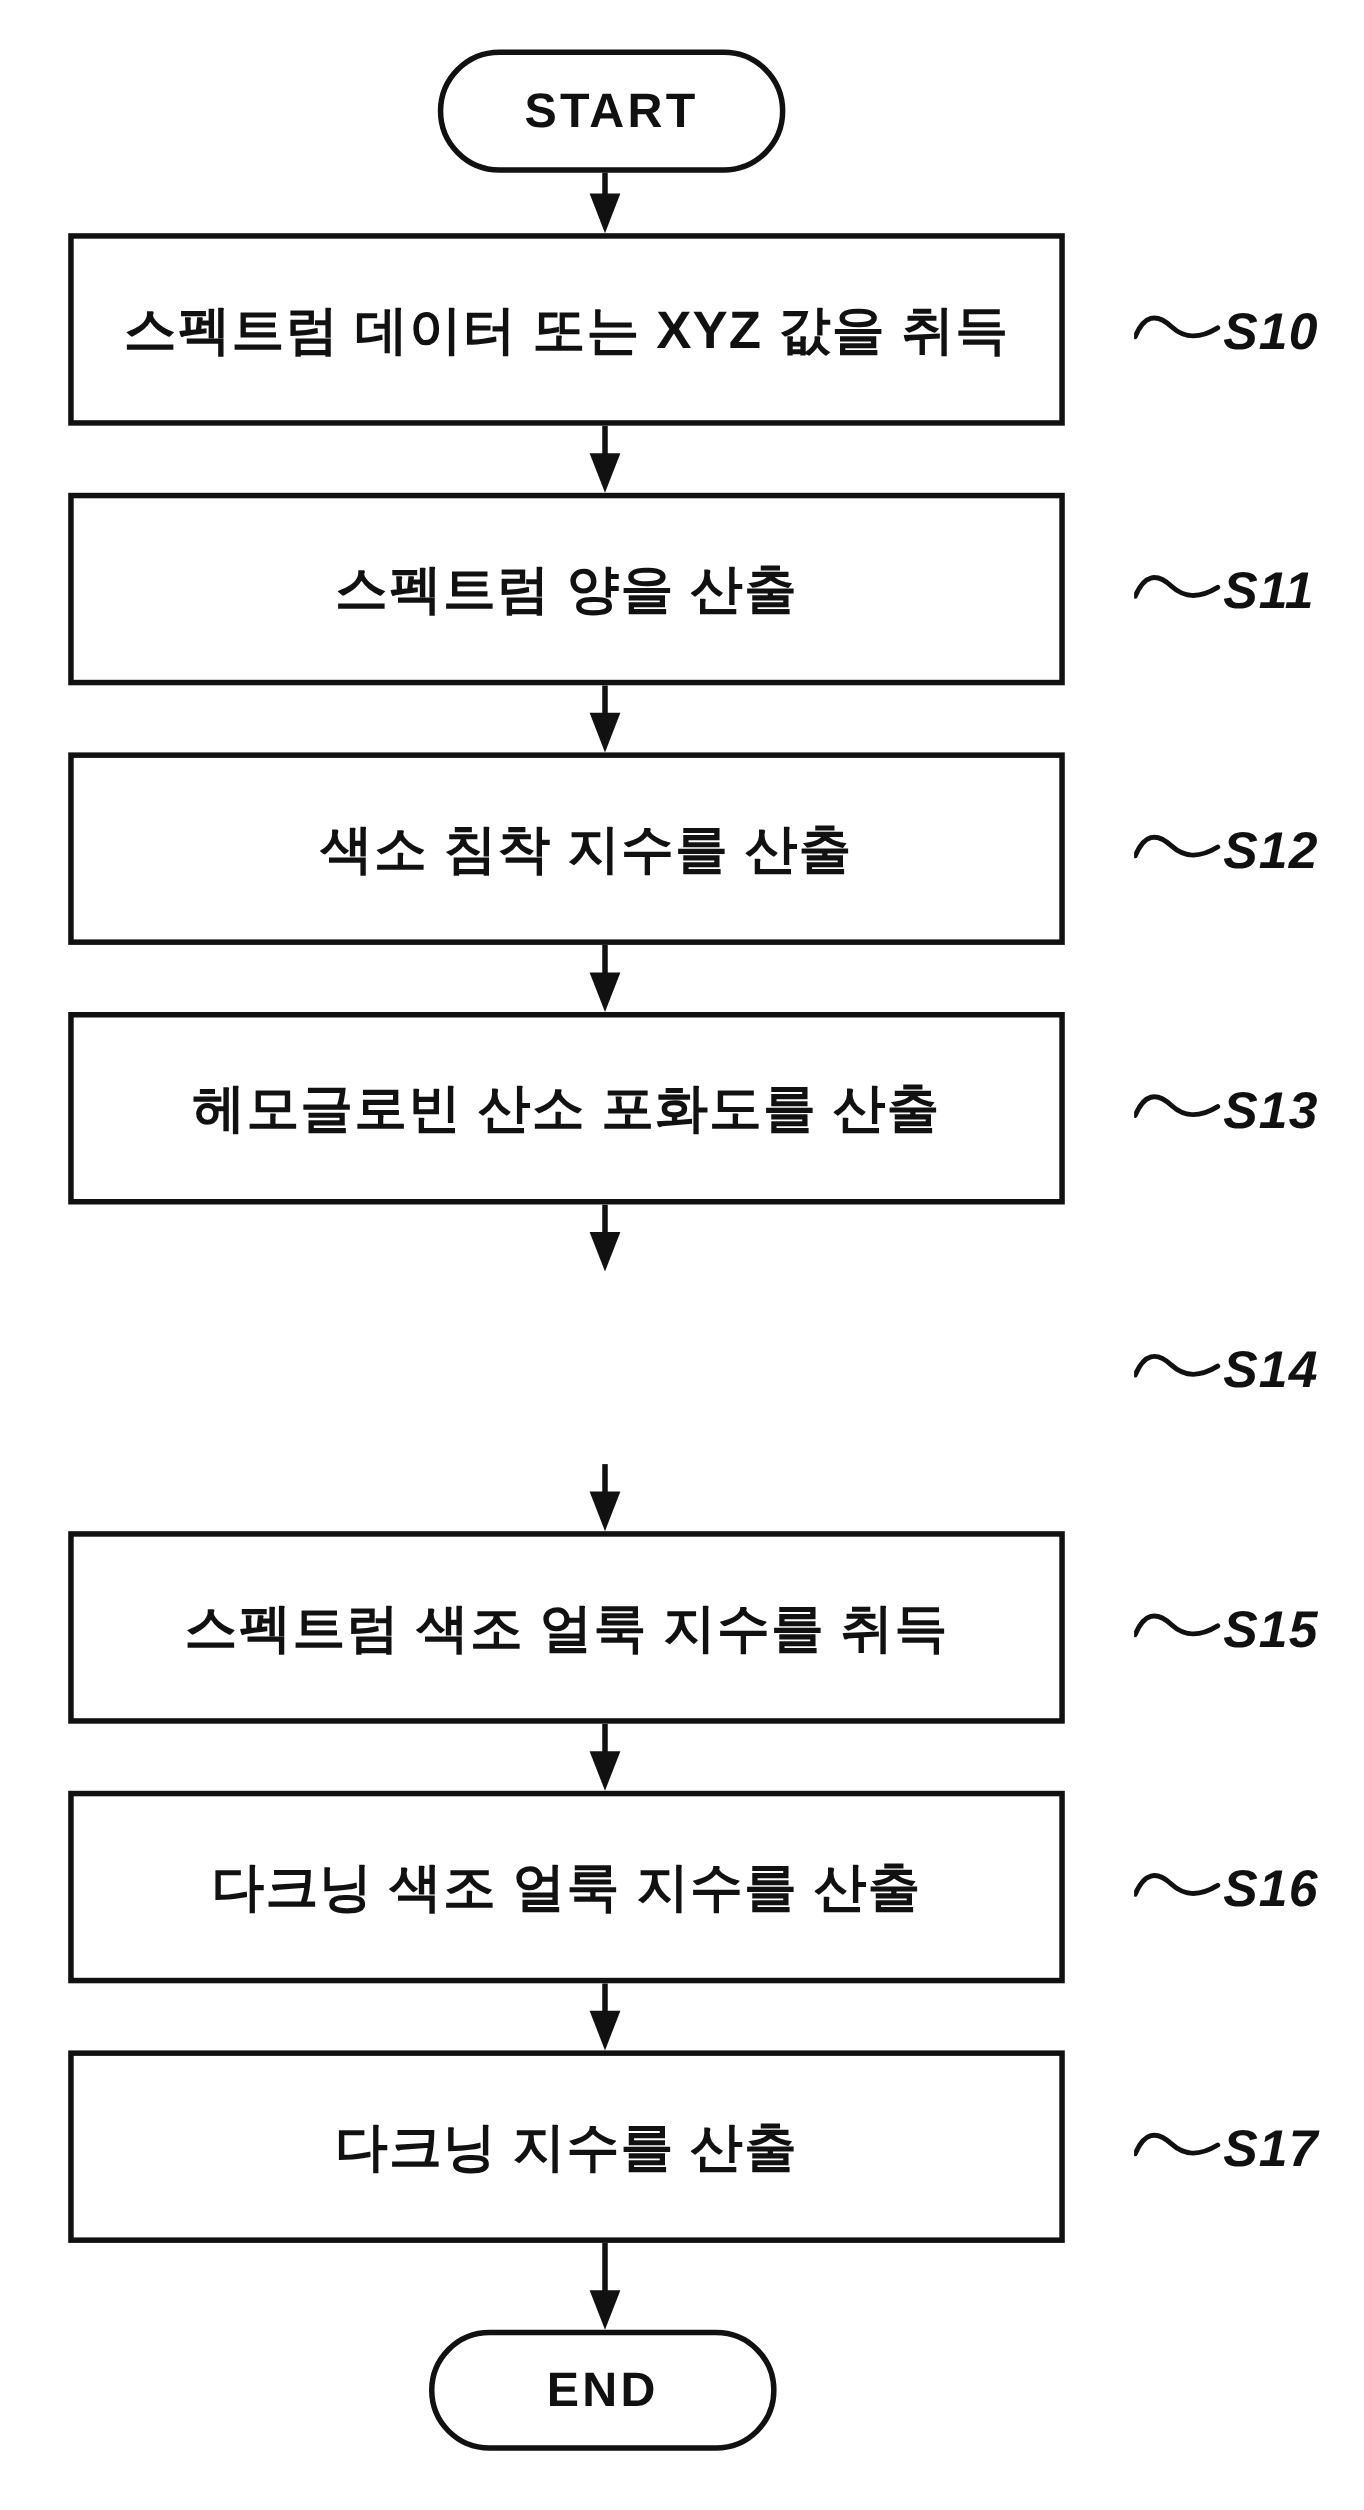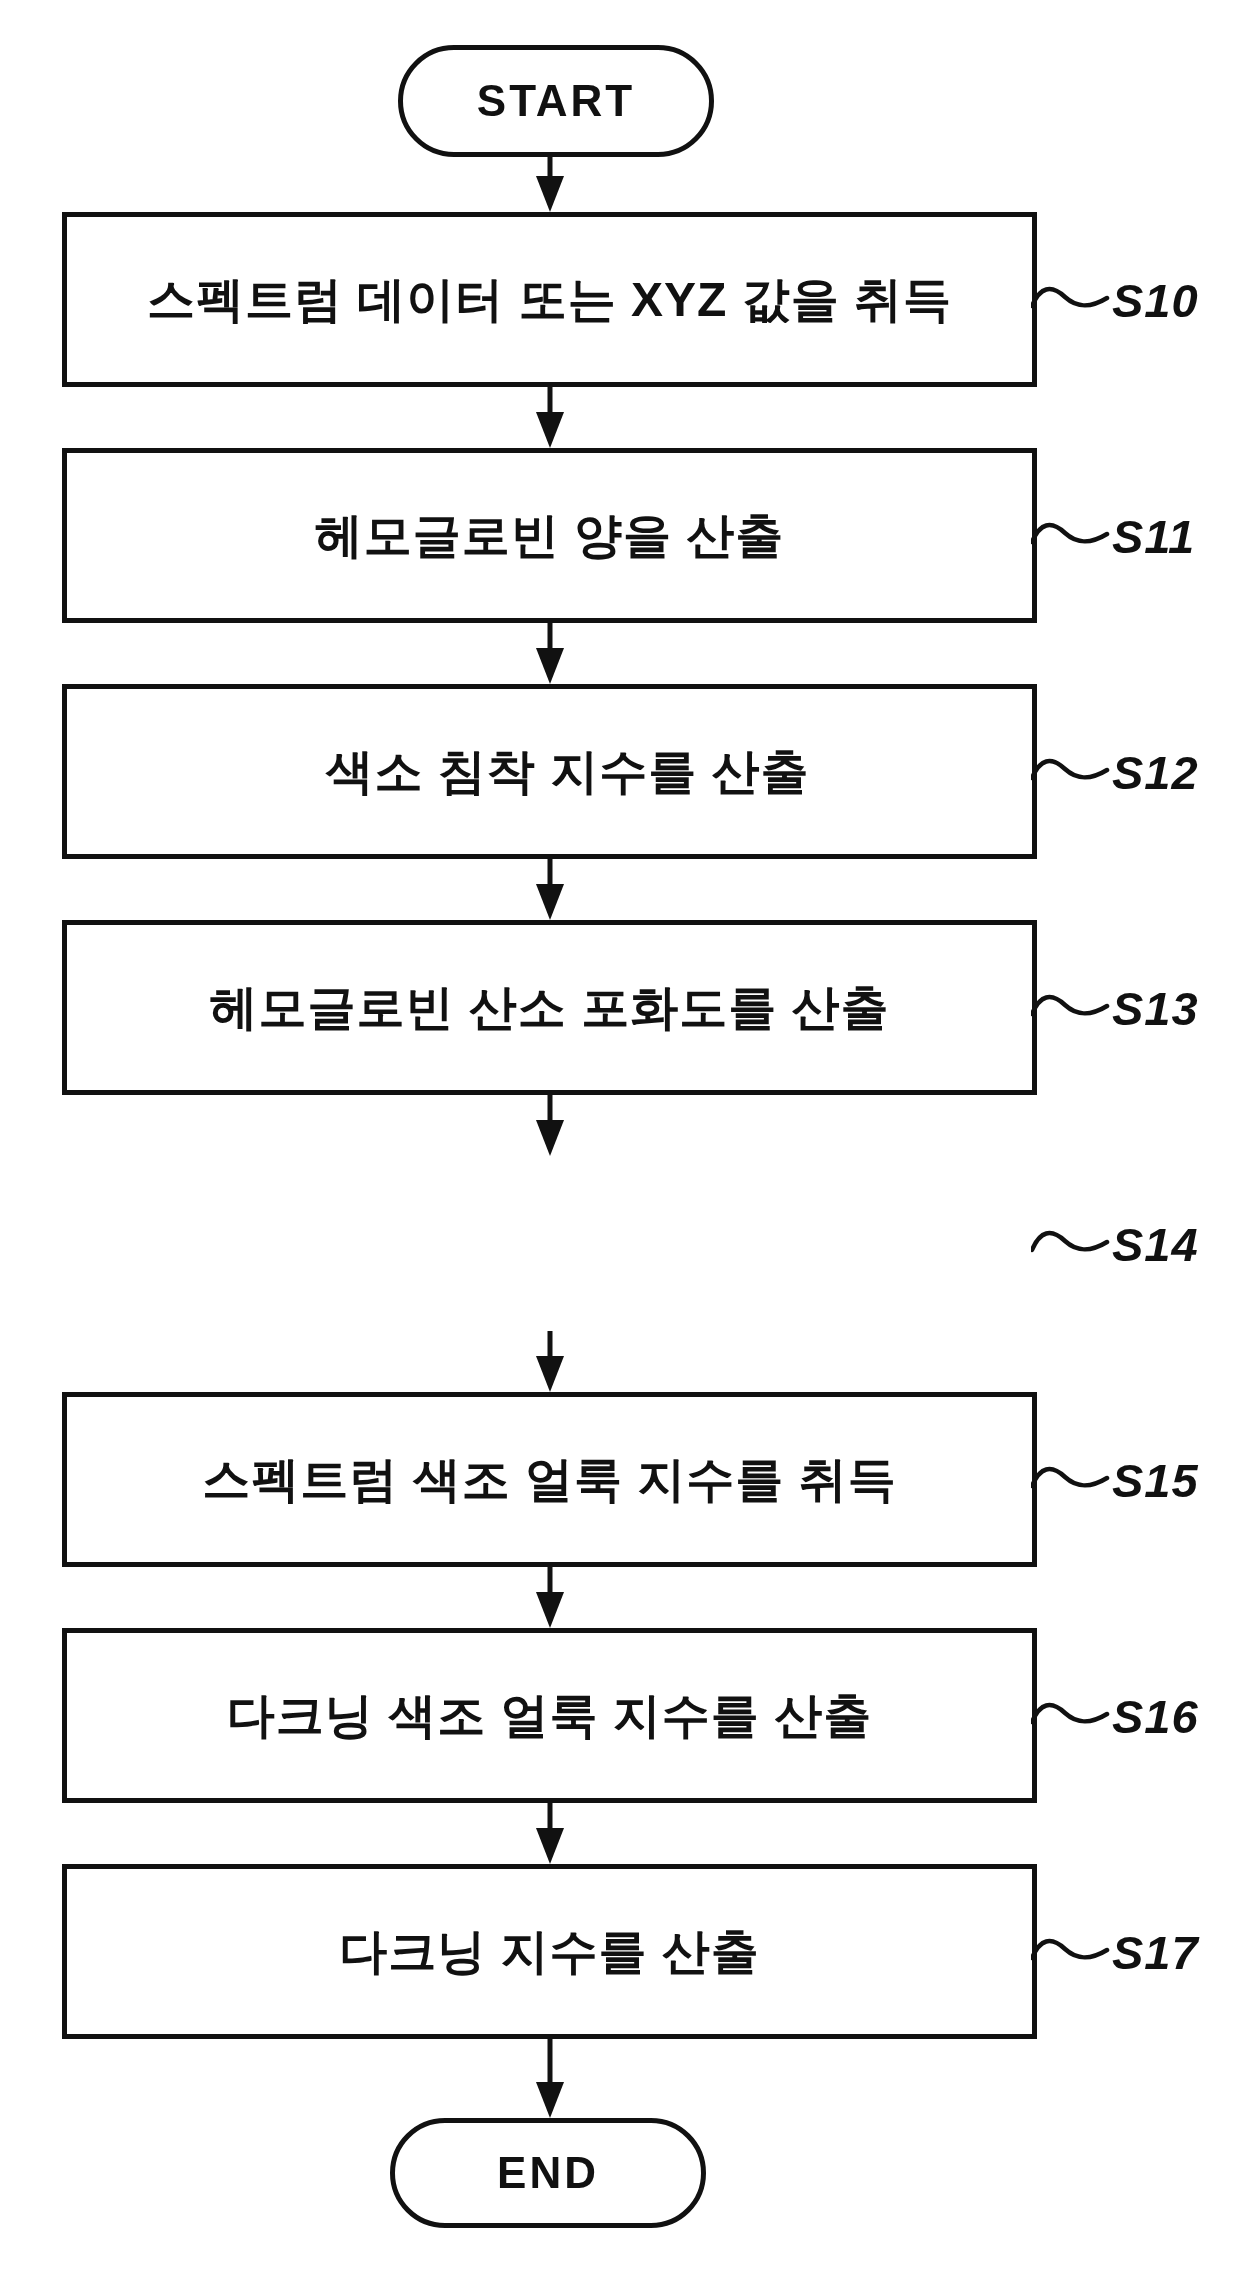--- a/index.html
+++ b/index.html
@@ -18,21 +18,21 @@
     position:absolute;
     border:5px solid #111111; border-radius:60px;
     background:#ffffff;
     display:flex; align-items:center; justify-content:center;
     font-size:44px; font-weight:600; letter-spacing:3px;
   }
   .terminal.start { left:398px; top:45px;  width:316px; height:112px; }
   .terminal.end   { left:390px; top:2118px; width:316px; height:110px; }
   
   .pbox {
-    position:absolute; left:62px; width:975px; height:175px;
+    position:absolute; left:62px; width:906px; height:175px;
     border:5px solid #111111; background:#ffffff;
     display:flex; align-items:center; justify-content:center;
   }
   .pbox .txt {
     font-size:48px; font-weight:600; letter-spacing:1px;
     white-space:nowrap;
   }
   
   .arrow { position:absolute; left:550px; transform:translateX(-50%); width:30px; }
   .arrow .shaft {
@@ -97,21 +97,21 @@
     </div>
   <div class="arrow" style="top:2039px;height:79px;">
       <div class="shaft"></div>
       <div class="head"></div>
     </div>
 
   <div class="pbox" style="top:212px;">
     <span class="txt">스펙트럼 데이터 또는 XYZ 값을 취득</span>
   </div>
   <div class="pbox" style="top:448px;">
-    <span class="txt">헤모글로빈 양을 산출</span>
+    <span class="txt">스펙트럼 양을 산출</span>
   </div>
   <div class="pbox" style="top:684px;padding-left:36px;">
     <span class="txt">색소 침착 지수를 산출</span>
   </div>
   <div class="pbox" style="top:920px;">
     <span class="txt">헤모글로빈 산소 포화도를 산출</span>
   </div>
   <div class="pbox" style="top:1392px;">
     <span class="txt">스펙트럼 색조 얼룩 지수를 취득</span>
   </div>

